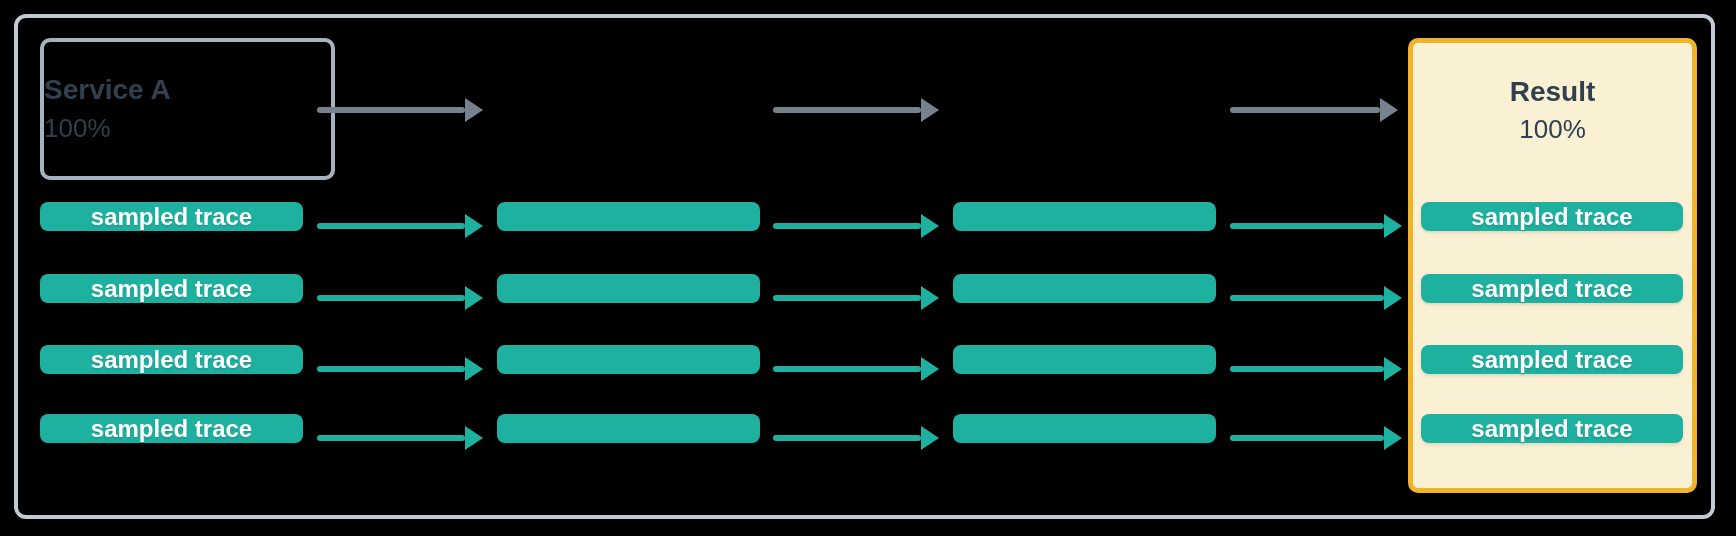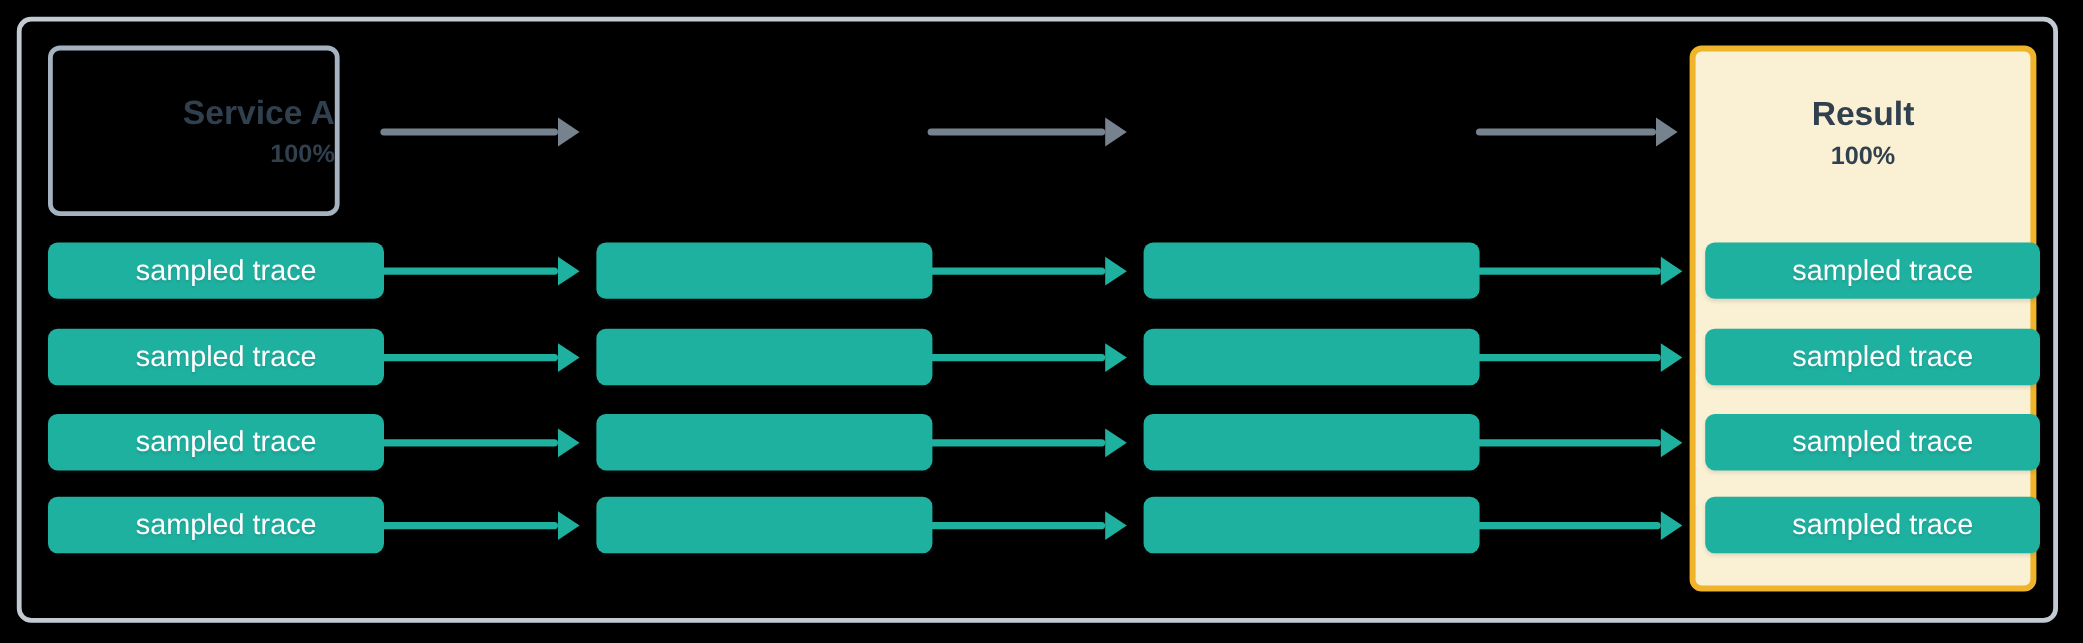--- a/index.html
+++ b/index.html
@@ -19,39 +19,39 @@
     position: absolute;
     left: 14px; top: 14px;
     width: 1701px; height: 505px;
     border: 4px solid var(--frame-border, #C2CBD4);
     border-radius: 12px;
     box-sizing: border-box;
   }
   .service-box {
     position: absolute;
     top: 38px;
-    width: 243px; height: 142px;
+    width: 295px; height: 142px;
     border: 4px solid var(--service-border, #A5B3C1);
     border-radius: 10px;
     box-sizing: border-box;
     display: flex;
     flex-direction: column;
-    align-items: flex-end;
+    align-items: flex-start;
     justify-content: center;
     gap: 3px;
   }
   .box-title {
     font-size: 28px;
     font-weight: 700;
     color: var(--text-dark, #31404F);
     line-height: 1.3;
   }
   .box-value {
-    font-size: 21px;
-    font-weight: 700;
+    font-size: 26px;
+    font-weight: 400;
     color: var(--text-dark, #31404F);
     line-height: 1.3;
   }
   .result-box {
     position: absolute;
     left: 1408px; top: 38px;
     width: 289px; height: 455px;
     background: var(--result-bg, #FAF0D4);
     border: 5px solid var(--result-border, #F0B42A);
     border-radius: 10px;
@@ -60,32 +60,31 @@
   .result-header {
     height: 135px;
     display: flex;
     flex-direction: column;
     align-items: center;
     justify-content: center;
     gap: 3px;
   }
   .bar {
     position: absolute;
-    width: 263px; height: 47px;
+    width: 263px; height: 29px;
     background: var(--teal, #1FB1A0);
     border-radius: 8px;
     display: flex;
     align-items: center;
     justify-content: center;
     color: var(--trace-text, #FFFFFF);
     font-size: 24px;
-    font-weight: 400;
+    font-weight: 700;
     text-shadow: 0 2px 2px rgba(40,60,75,0.18);
     box-shadow: 0 2px 3px rgba(40,60,75,0.12);
-    padding-left: 17px;
   }
   .bar.in-result { width: 262px; }
   .arrow {
     position: absolute;
     display: flex;
     align-items: center;
   }
   .arrow .shaft {
     flex: 1;
     height: 6px;

